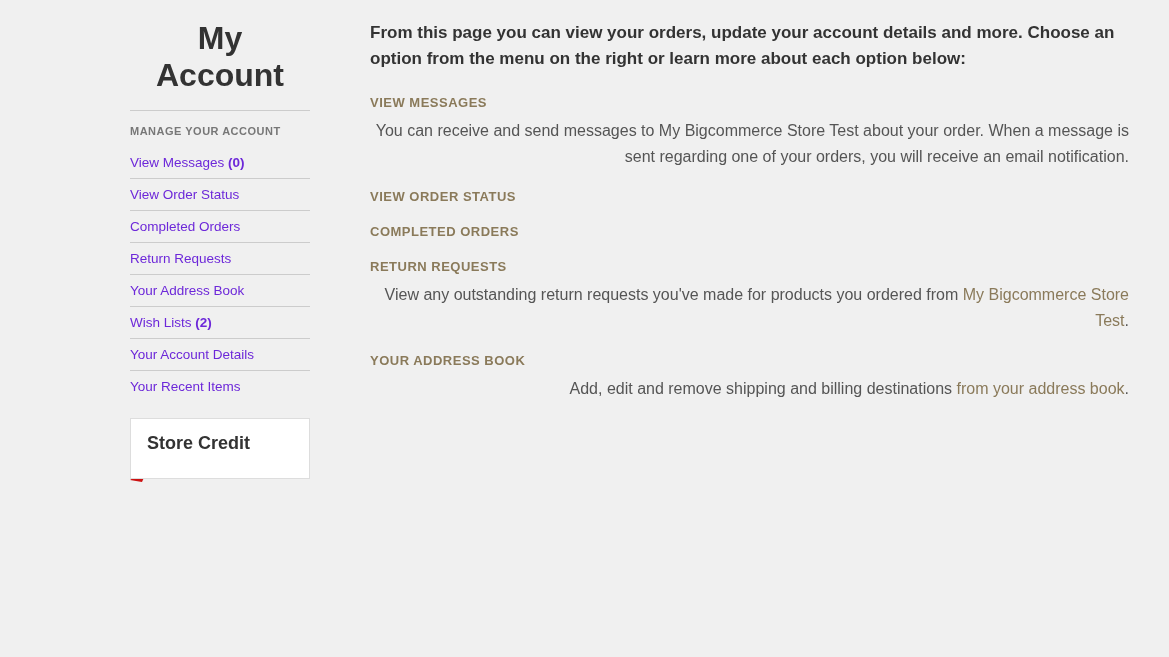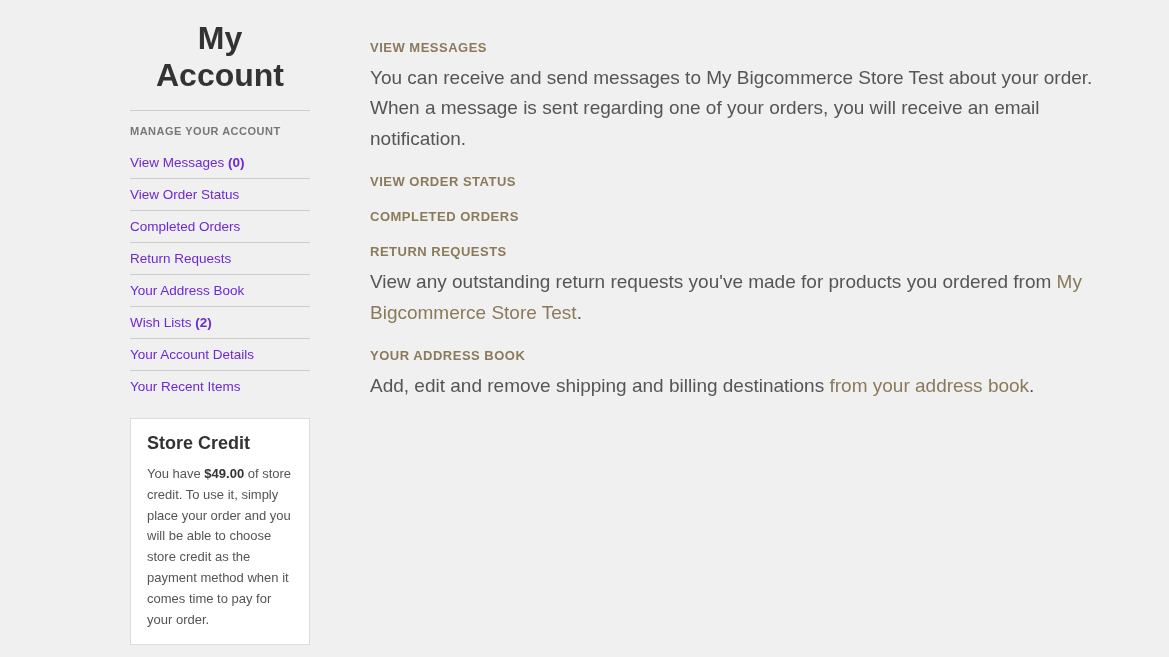--- a/index.html
+++ b/index.html
@@ -104,24 +104,25 @@
     .section-heading {
       font-size: 13px;
       color: #8a7a5a;
       font-weight: bold;
       letter-spacing: 0.5px;
       text-transform: uppercase;
       margin-bottom: 8px;
       margin-top: 20px;
     }
     .section-text {
-      font-size: 19px;
+      font-size: 16px;
       color: #555;
       line-height: 1.6;
       margin-bottom: 4px;
+      text-align: right;
     }
     .section-text a {
       color: #8a7a5a;
       text-decoration: none;
     }
   </style>
 </head>
 <body>
 
 <div class="page-wrapper">
@@ -145,28 +146,26 @@
     <div style="position:relative;border-radius:32px;">
 
       <div class="arrow-wrapper">
         <svg class="arrow-svg" viewBox="0 0 80 60" xmlns="http://www.w3.org/2000/svg">
           <line x1="70" y1="10" x2="20" y2="45" stroke="#cc1111" stroke-width="4"></line>
           <polygon points="10,50 28,38 22,52" fill="#cc1111"></polygon>
         </svg>
       </div>
       <div class="store-credit-box">
         <div class="store-credit-title">Store Credit</div>
-        <div class="store-credit-text">
-          <span>You have </span><strong>$49.00</strong><span> of store credit. To use it, simply place your order and you will be able to choose store credit as the payment method when it comes time to pay for your order.</span>
-        </div>
       </div>
     </div>
   </div>
 
   <div class="main-content">
+    <p class="intro-text">From this page you can view your orders, update your account details and more. Choose an option from the menu on the right or learn more about each option below:</p>
 
     <div id="sections-container">
         <div class="section-heading">VIEW MESSAGES</div>
         <p class="section-text">You can receive and send messages to My Bigcommerce Store Test about your order. When a message is sent regarding one of your orders, you will receive an email notification.</p>
         <div class="section-heading">VIEW ORDER STATUS</div>
         <div class="section-heading">COMPLETED ORDERS</div>
         <div class="section-heading">RETURN REQUESTS</div>
         <p class="section-text">View any outstanding return requests you've made for products you ordered from <a href="#">My Bigcommerce Store Test</a>.</p>
         <div class="section-heading">YOUR ADDRESS BOOK</div>
         <p class="section-text">Add, edit and remove shipping and billing destinations <a href="#">from your address book</a>.</p>

